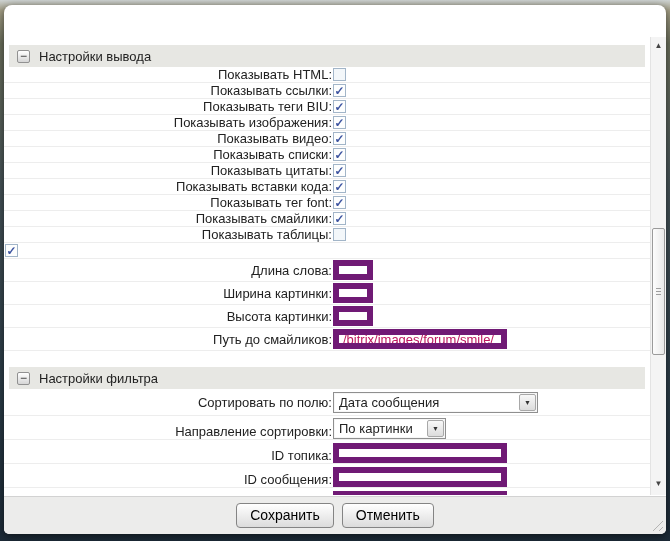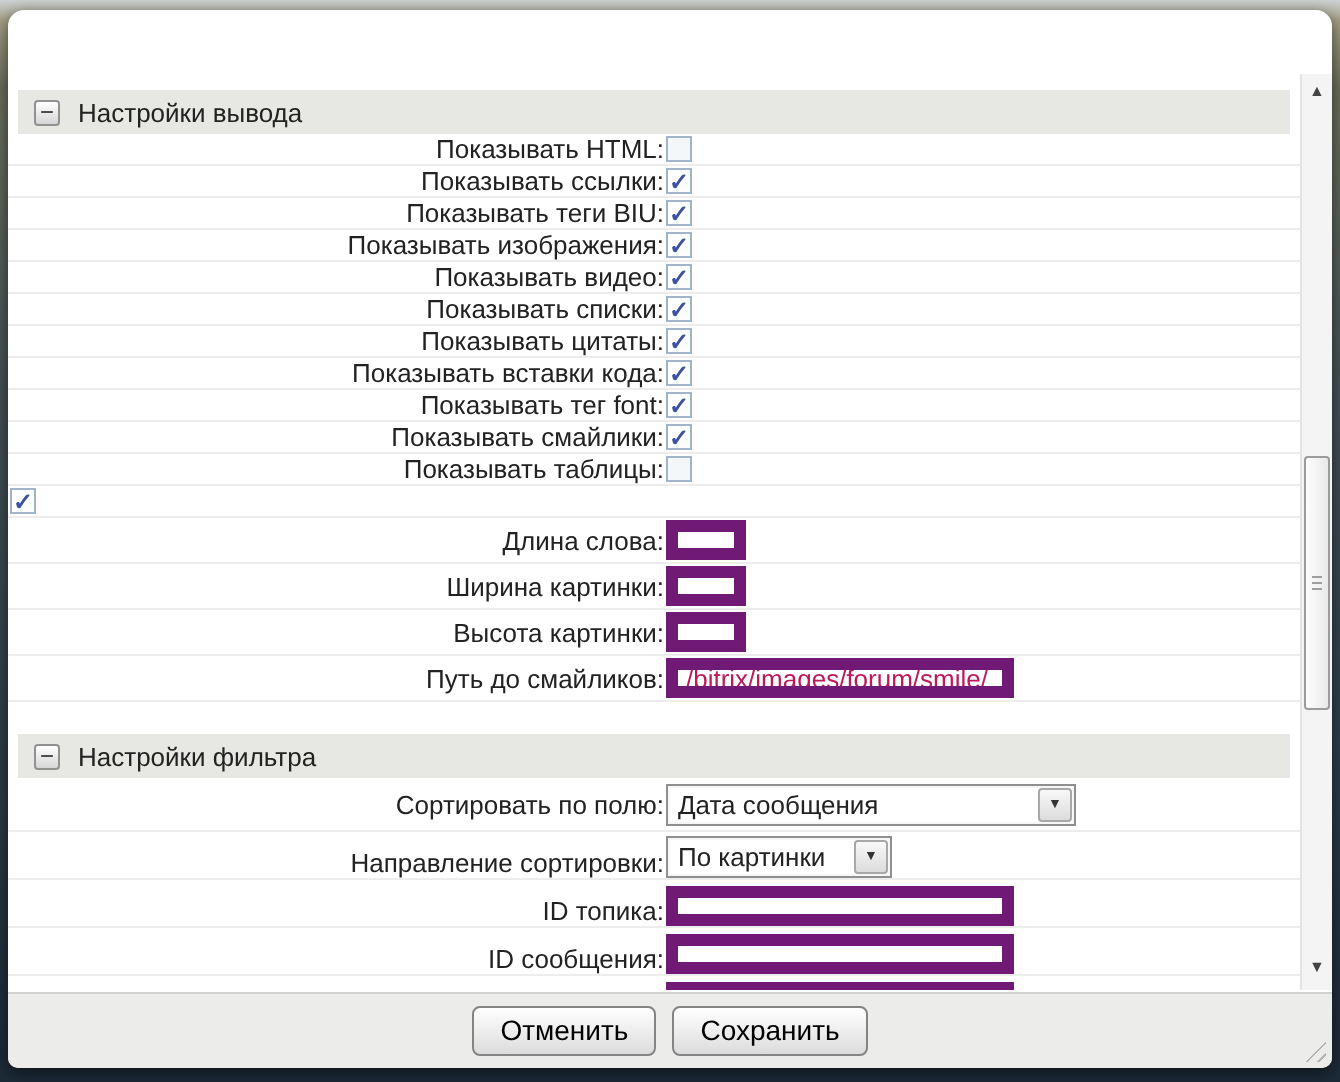--- a/index.html
+++ b/index.html
@@ -240,18 +240,18 @@
 
   <div class="scrollbar">
     <div class="sb-arrow sb-up">▲</div>
     <div class="sb-thumb">
       <div class="sb-grip"></div>
     </div>
     <div class="sb-arrow sb-down">▼</div>
   </div>
 
   <div class="footer">
+    <button class="btn">Сохранить</button>
     <button class="btn">Отменить</button>
-    <button class="btn">Сохранить</button>
     <div class="resize-grip"></div>
   </div>
 
 </div>
 
 </body></html>

